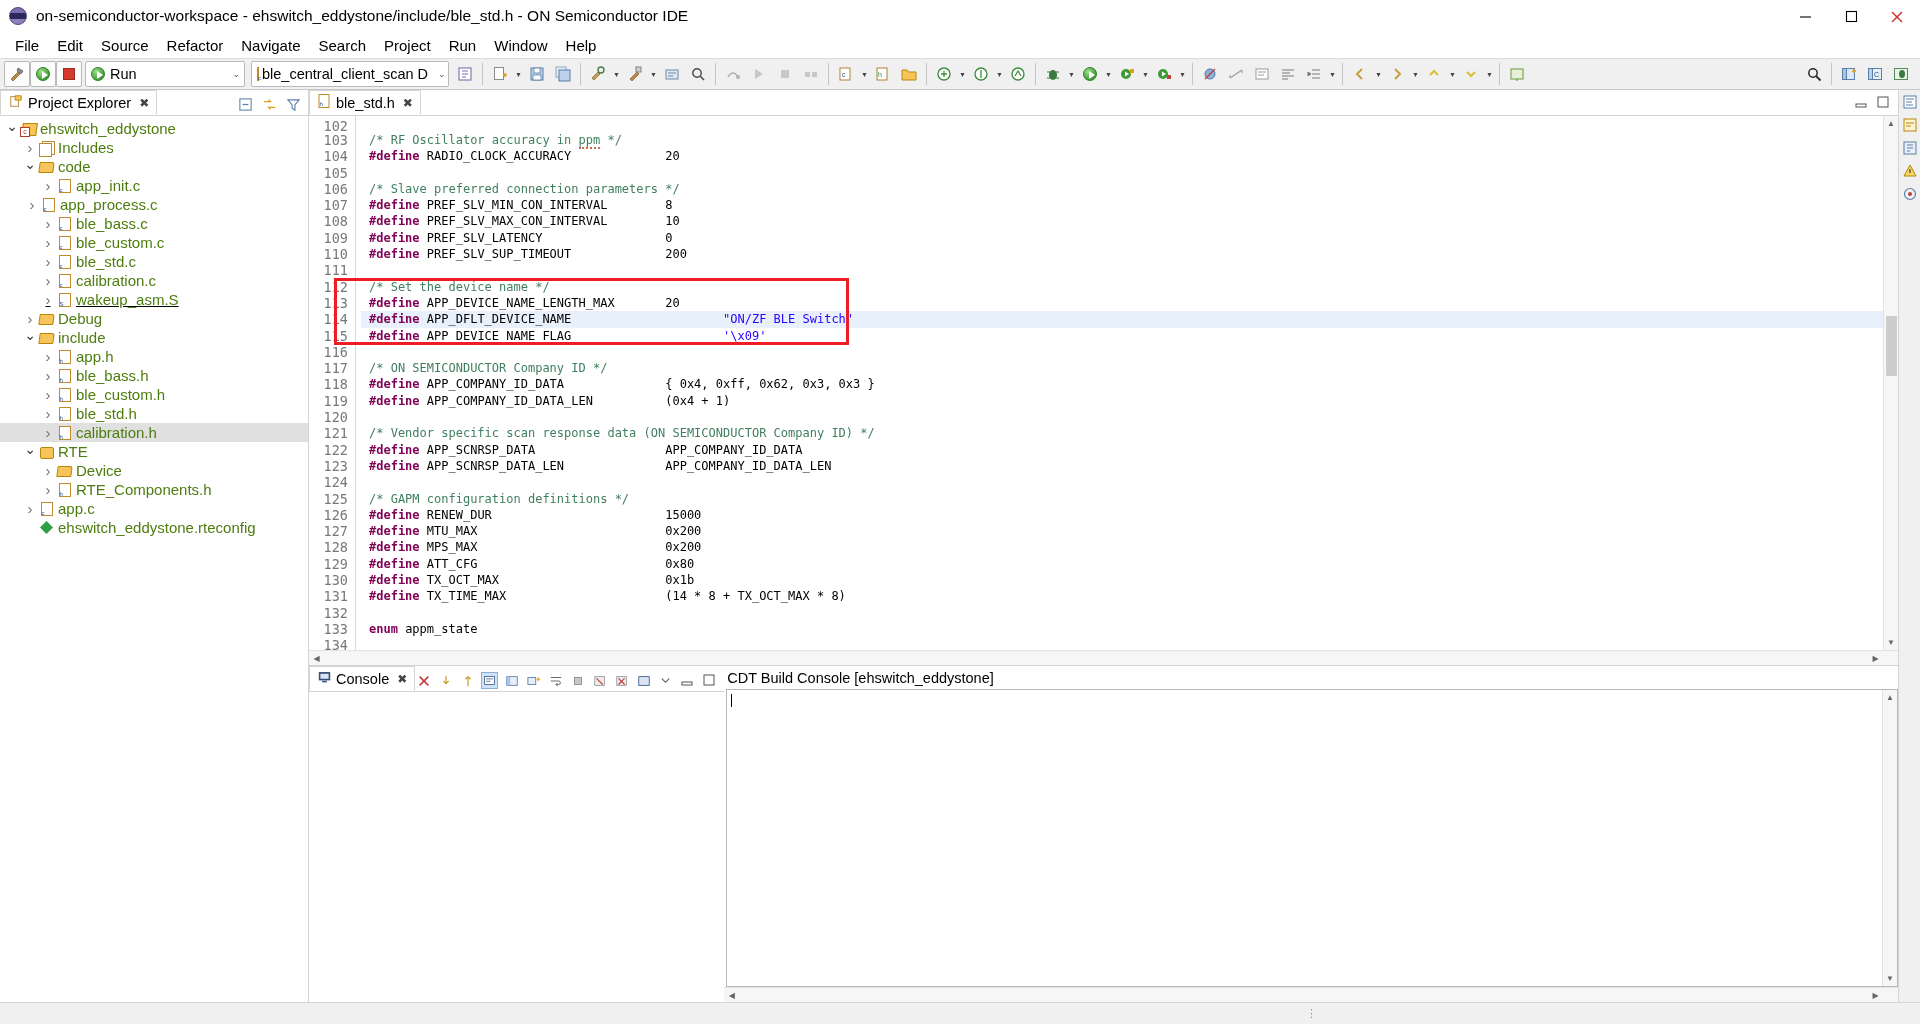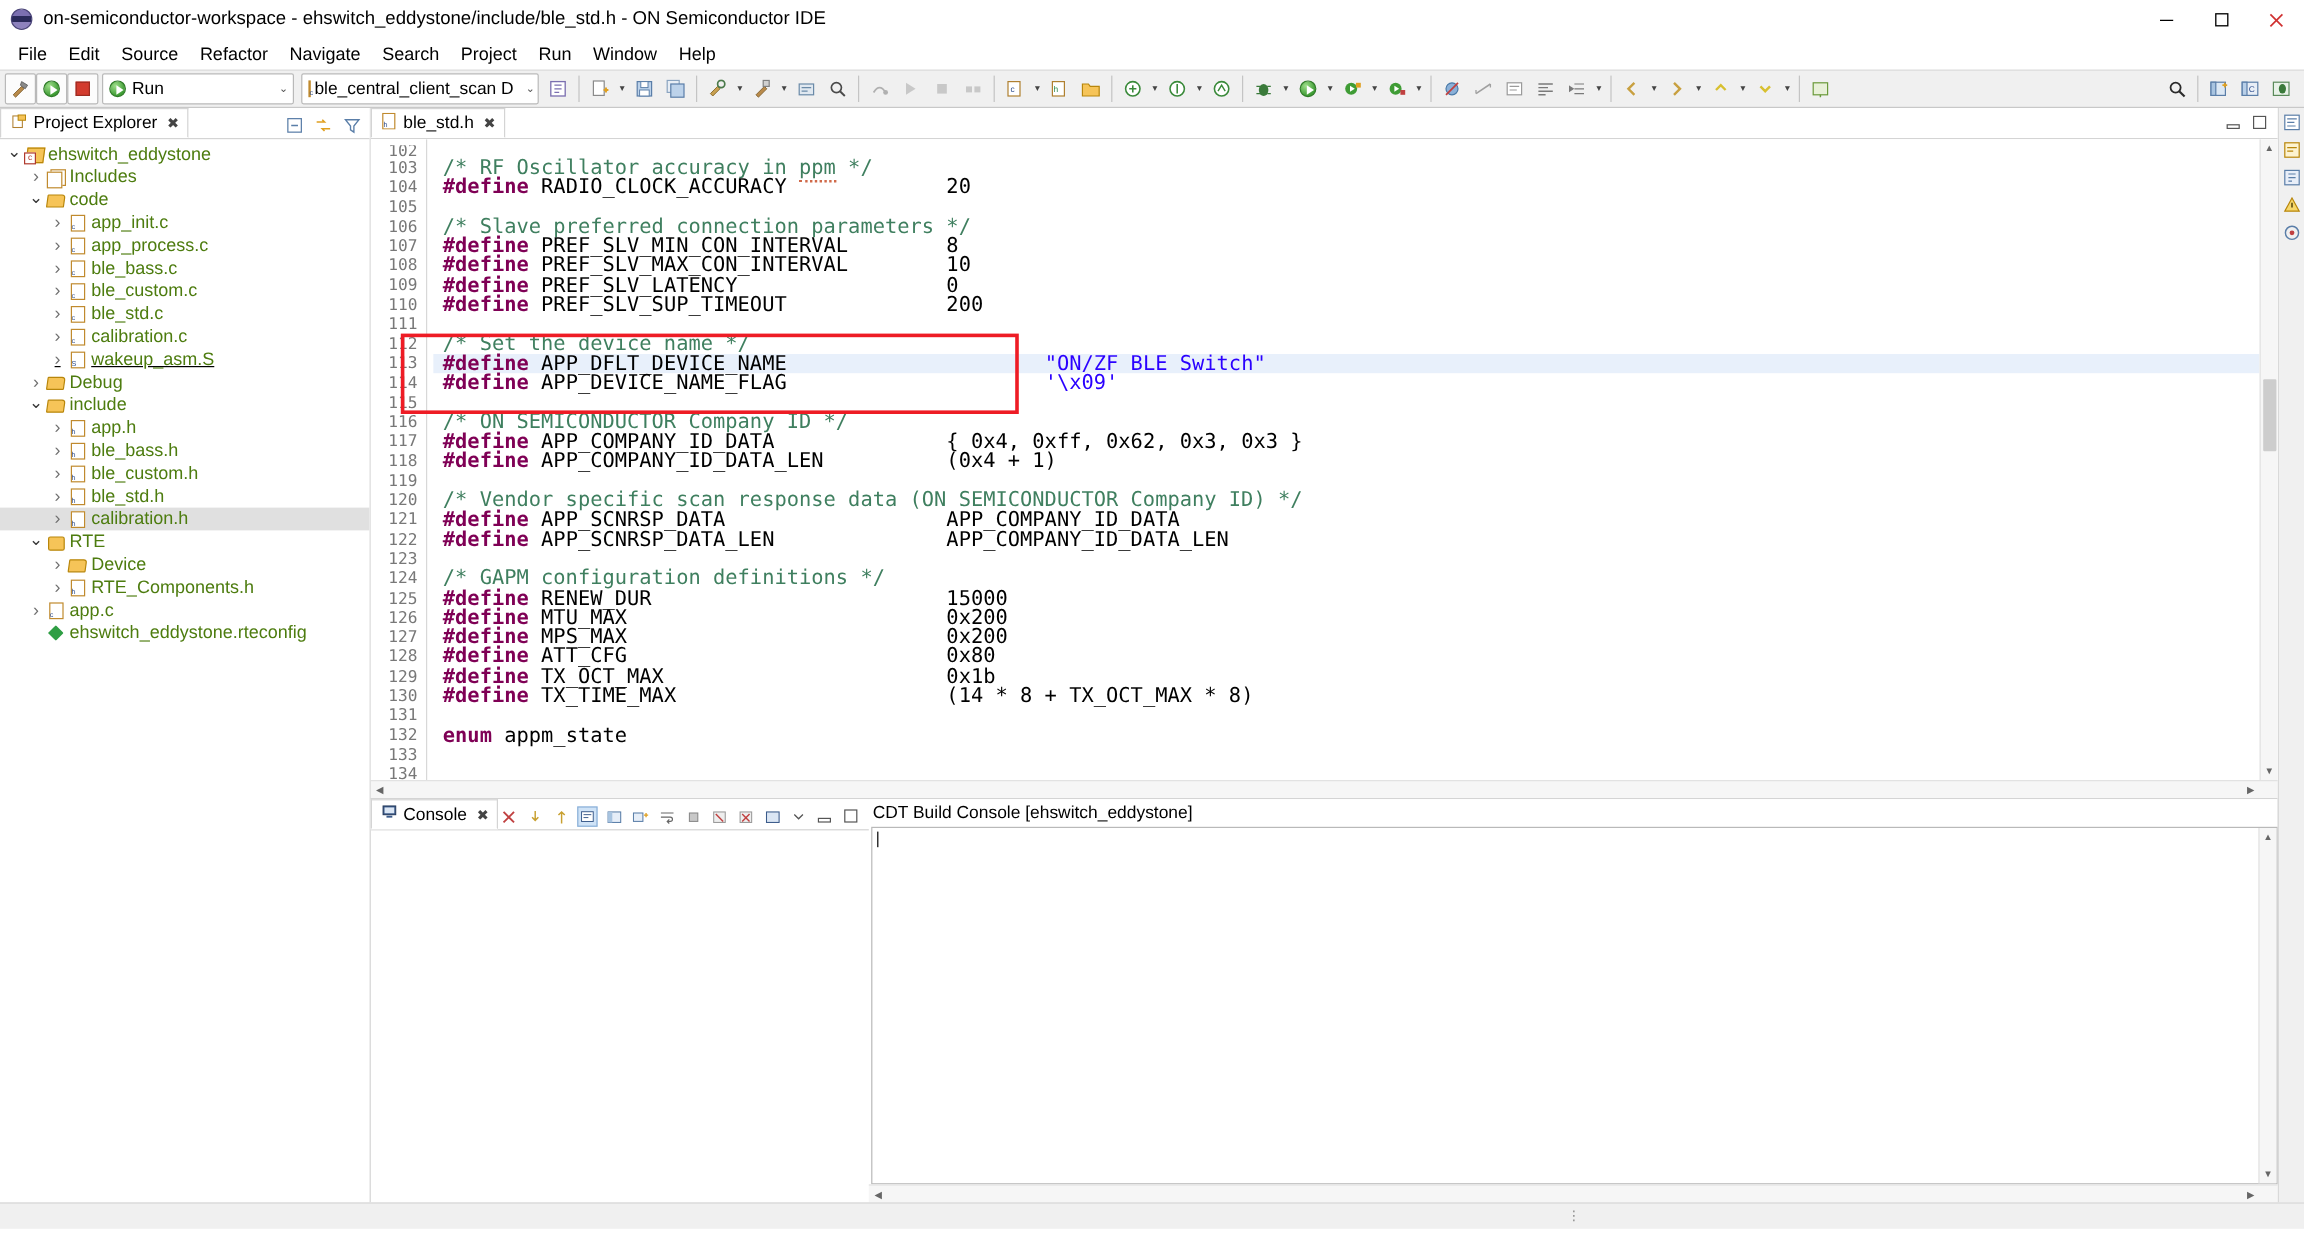--- a/index.html
+++ b/index.html
@@ -178,21 +178,21 @@
 
   #editorbody { flex: 1; display: flex; position: relative; overflow: hidden; background:#ffffff; }
   #gutter {
     width: 46px; flex: none; text-align: right; padding-right: 7px;
     font-family: "DejaVu Sans Mono", monospace; font-size: 13.5px; color: #787878;
     padding-top: 5px; background: #ffffff;
   }
   #gutter-sep { width: 6px; flex: none; border-left: 1px solid #d8d8d8; background: #ffffff; }
   #codearea {
     flex: 1; position: relative; overflow: hidden; padding-top: 5px;
-    font-family: "DejaVu Sans Mono", monospace; font-size: 17px;
+    font-family: "DejaVu Sans Mono", monospace; font-size: 12px;
   }
   .cline { height: 16.3px; line-height: 16.3px; white-space: pre; padding-left: 8px; }
   .cline.hl { background: #e8f0fb; }
   .k-pp { color: #7f0055; font-weight: bold; }
   .k-cm { color: #3f7f5f; }
   .k-str { color: #2a00ff; }
   .k-kw { color: #7f0055; font-weight: bold; }
   .k-id { color: #000000; }
   .spell { border-bottom: 2px dotted #d06a4a; }
 
@@ -609,21 +609,21 @@
           </span>
           <span class="tlabel">code</span>
         </div>
         <div class="tnode" style="padding-left: 40px;">
           <span class="twist tw-right"></span>
           <span class="ticon">
             <span class="gl-file" data-ext="c"></span>
           </span>
           <span class="tlabel">app_init.c</span>
         </div>
-        <div class="tnode" style="padding-left: 40px;">
+        <div class="tnode" style="padding-left: 24px;">
           <span class="twist tw-right"></span>
           <span class="ticon">
             <span class="gl-file" data-ext="c"></span>
           </span>
           <span class="tlabel">app_process.c</span>
         </div>
         <div class="tnode" style="padding-left: 40px;">
           <span class="twist tw-right"></span>
           <span class="ticon">
             <span class="gl-file" data-ext="c"></span>
@@ -815,20 +815,21 @@
             <div class="cline"><span class="k-cm">/* RF Oscillator accuracy in </span><span class="k-cm spell">ppm</span><span class="k-cm"> */</span></div>
             <div class="cline"><span class="k-pp">#define</span><span class="k-id"> RADIO_CLOCK_ACCURACY             20</span></div>
             <div class="cline"></div>
             <div class="cline"><span class="k-cm">/* Slave preferred connection parameters */</span></div>
             <div class="cline"><span class="k-pp">#define</span><span class="k-id"> PREF_SLV_MIN_CON_INTERVAL        8</span></div>
             <div class="cline"><span class="k-pp">#define</span><span class="k-id"> PREF_SLV_MAX_CON_INTERVAL        10</span></div>
             <div class="cline"><span class="k-pp">#define</span><span class="k-id"> PREF_SLV_LATENCY                 0</span></div>
             <div class="cline"><span class="k-pp">#define</span><span class="k-id"> PREF_SLV_SUP_TIMEOUT             200</span></div>
             <div class="cline"></div>
             <div class="cline"><span class="k-cm">/* Set the device name */</span></div>
+            <div class="cline"><span class="k-pp">#define</span><span class="k-id"> APP_DEVICE_NAME_LENGTH_MAX       20</span></div>
             <div class="cline hl"><span class="k-pp">#define</span><span class="k-id"> APP_DFLT_DEVICE_NAME                     </span><span class="k-str">"ON/ZF BLE Switch"</span></div>
             <div class="cline"><span class="k-pp">#define</span><span class="k-id"> APP_DEVICE_NAME_FLAG                     </span><span class="k-str">'\x09'</span></div>
             <div class="cline"></div>
             <div class="cline"><span class="k-cm">/* ON SEMICONDUCTOR Company ID */</span></div>
             <div class="cline"><span class="k-pp">#define</span><span class="k-id"> APP_COMPANY_ID_DATA              { 0x4, 0xff, 0x62, 0x3, 0x3 }</span></div>
             <div class="cline"><span class="k-pp">#define</span><span class="k-id"> APP_COMPANY_ID_DATA_LEN          (0x4 + 1)</span></div>
             <div class="cline"></div>
             <div class="cline"><span class="k-cm">/* Vendor specific scan response data (ON SEMICONDUCTOR Company ID) */</span></div>
             <div class="cline"><span class="k-pp">#define</span><span class="k-id"> APP_SCNRSP_DATA                  APP_COMPANY_ID_DATA</span></div>
             <div class="cline"><span class="k-pp">#define</span><span class="k-id"> APP_SCNRSP_DATA_LEN              APP_COMPANY_ID_DATA_LEN</span></div>

